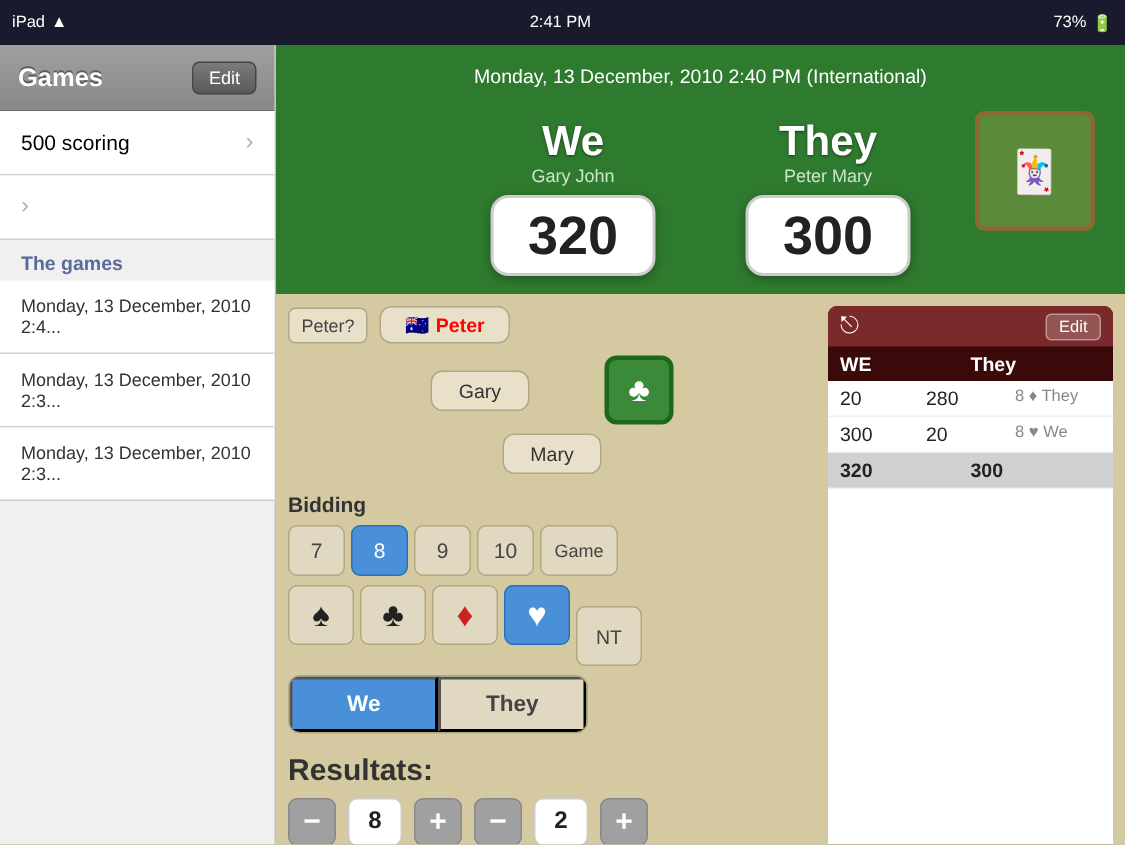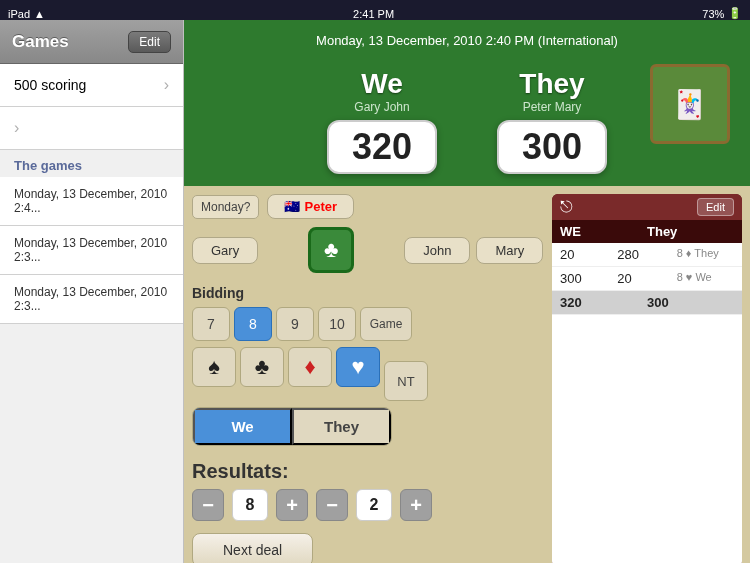--- a/index.html
+++ b/index.html
@@ -3,23 +3,23 @@
   <meta charset="utf-8">
   <style>
     * { box-sizing: border-box; margin: 0; padding: 0; }
     body { width: 750px; height: 563px; overflow: hidden; font-family: 'Helvetica Neue', Arial, sans-serif; background: #c8c8c8; display: flex; flex-direction: column; }
 
     
     .status-bar {
       background: #1a1a2e;
       color: white;
       font-size: 11px;
-      height: 20px;
-      display: flex;
-      align-items: flex-end;
+      height: 30px;
+      display: flex;
+      align-items: center;
       justify-content: space-between;
       padding: 0 8px;
     }
     .status-bar-left, .status-bar-right { display: flex; align-items: center; gap: 4px; }
 
     
     .main-content {
       display: flex;
       flex: 1;
       overflow: hidden;
@@ -208,21 +208,21 @@
       color: red;
       cursor: pointer;
       display: flex;
       align-items: center;
       gap: 4px;
     }
 
     
     .card-layout {
       display: flex;
-      flex-direction: row;
+      flex-direction: column;
       align-items: center;
       gap: 6px;
     }
     .card-row {
       display: flex;
       gap: 50px;
       align-items: center;
     }
     .player-btn {
       background: #e8e0c8;
@@ -489,32 +489,31 @@
       <div class="card-image">
         <div class="card-image-inner">🃏</div>
       </div>
     </div>
 
     <div class="game-area">
 
       <div class="bidding-panel">
 
         <div class="dealer-row">
-          <button class="dealer-label">Monday?</button>
+          <button class="dealer-label">Peter?</button>
           <button class="dealer-name-btn">
             <span>🇦🇺</span>
             <span>Peter</span>
           </button>
         </div>
 
         <div class="card-layout">
           <div class="card-row">
             <button class="player-btn">Gary</button>
             <div class="center-card">♣</div>
-            <button class="player-btn">John</button>
           </div>
           <button class="player-btn">Mary</button>
         </div>
 
         <div class="bidding-section">
           <div class="bidding-title">Bidding</div>
           <div class="bid-numbers">
             <button class="bid-btn">7</button>
             <button class="bid-btn active">8</button>
             <button class="bid-btn">9</button>

